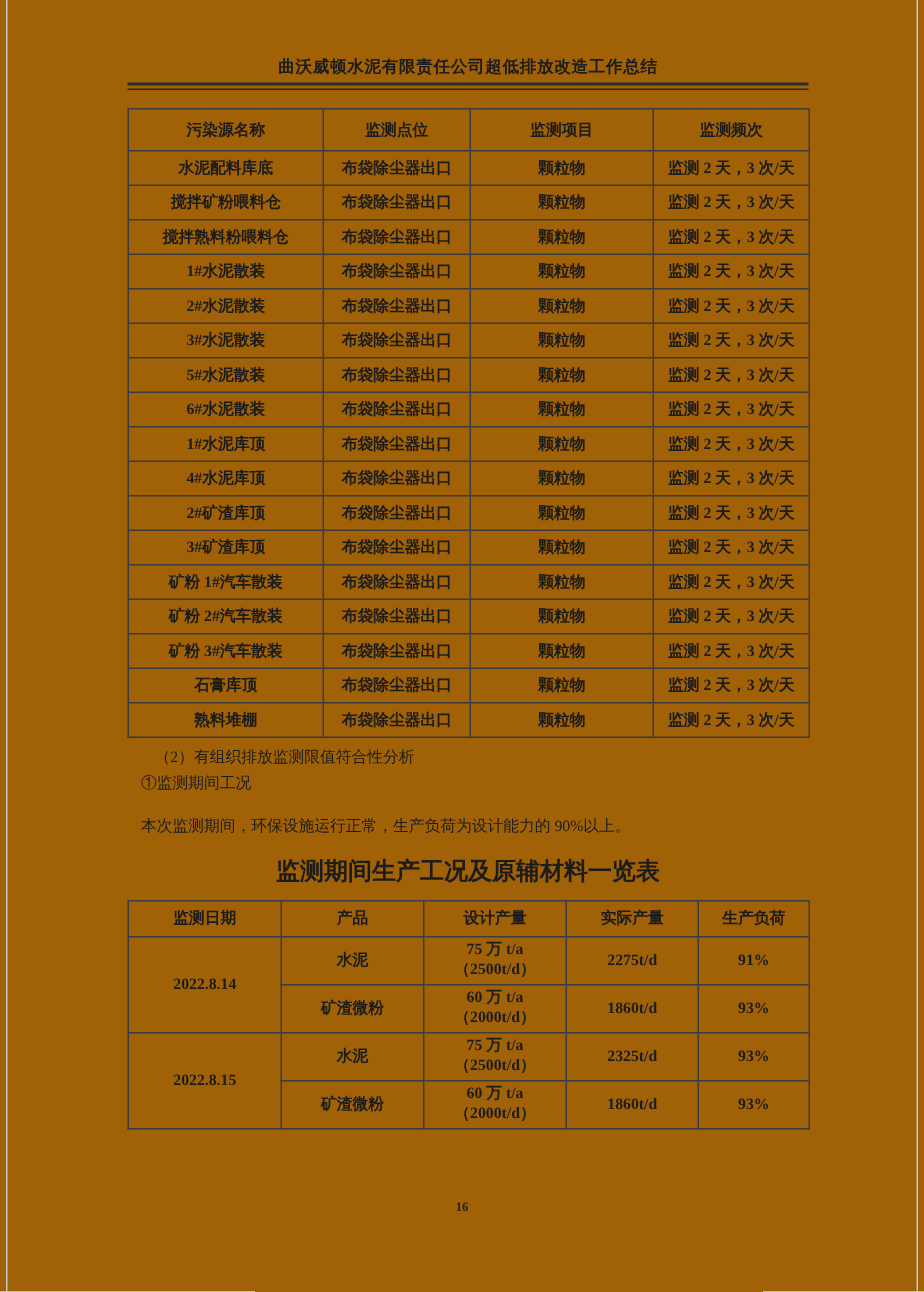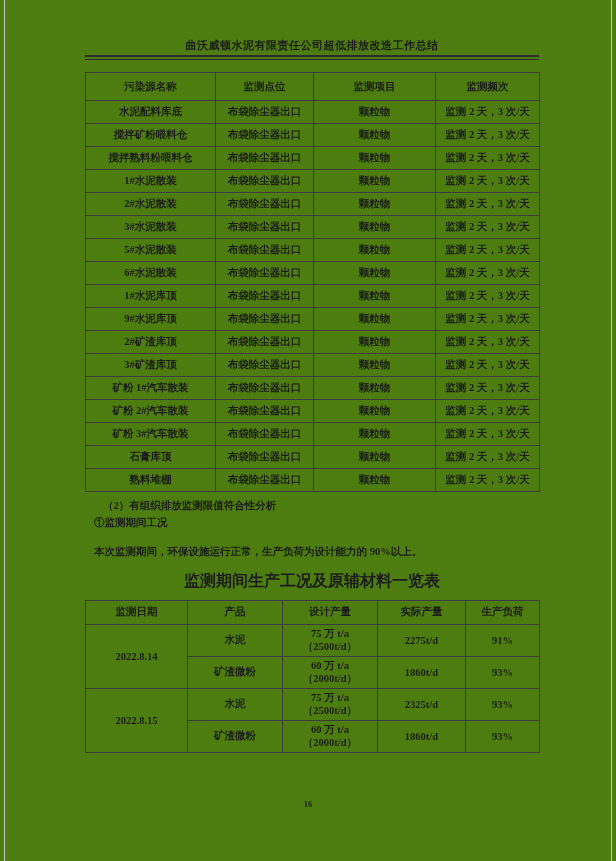--- a/index.html
+++ b/index.html
@@ -4,21 +4,21 @@
 <style>
   html, body {
     margin: 0;
     padding: 0;
     background: #ffffff;
   }
   .page {
     position: relative;
     width: 616px;
     height: 861px;
-    background: #4d7c0f;
+    background: #a16207;
     font-family: "Liberation Serif", "DejaVu Serif", serif;
     color: #1c1c1c;
     overflow: hidden;
   }
   
   .page::before {
     content: "";
     position: absolute;
     left: 4px; top: 0; bottom: 0;
     width: 1px;
@@ -65,21 +65,21 @@
     font-weight: 600;
     padding: 0 2px;
     overflow: hidden;
   }
   .tbl1 { margin-top: 12px; }
   .tbl1 th { height: 27px; }
   .tbl1 td { height: 22px; }
   .para {
     margin: 0;
     font-size: 10.5px;
-    font-weight: 700;
+    font-weight: 400;
     line-height: 15.5px;
   }
   .p-heading    { margin-top: 6px; padding-left: 18px; }
   .p-subheading { margin-top: 1px; padding-left: 9px; }
   .p-body       { margin-top: 14px; padding-left: 9px; }
   .tbl2-title {
     margin-top: 11px;
     text-align: center;
     font-size: 16px;
     font-weight: 600;
@@ -185,21 +185,21 @@
           </tr>
 
           <tr>
             <td>1#水泥库顶</td>
             <td>布袋除尘器出口</td>
             <td>颗粒物</td>
             <td>监测 2 天，3 次/天</td>
           </tr>
 
           <tr>
-            <td>9#水泥库顶</td>
+            <td>4#水泥库顶</td>
             <td>布袋除尘器出口</td>
             <td>颗粒物</td>
             <td>监测 2 天，3 次/天</td>
           </tr>
 
 
           <tr>
             <td>2#矿渣库顶</td>
             <td>布袋除尘器出口</td>
             <td>颗粒物</td>

